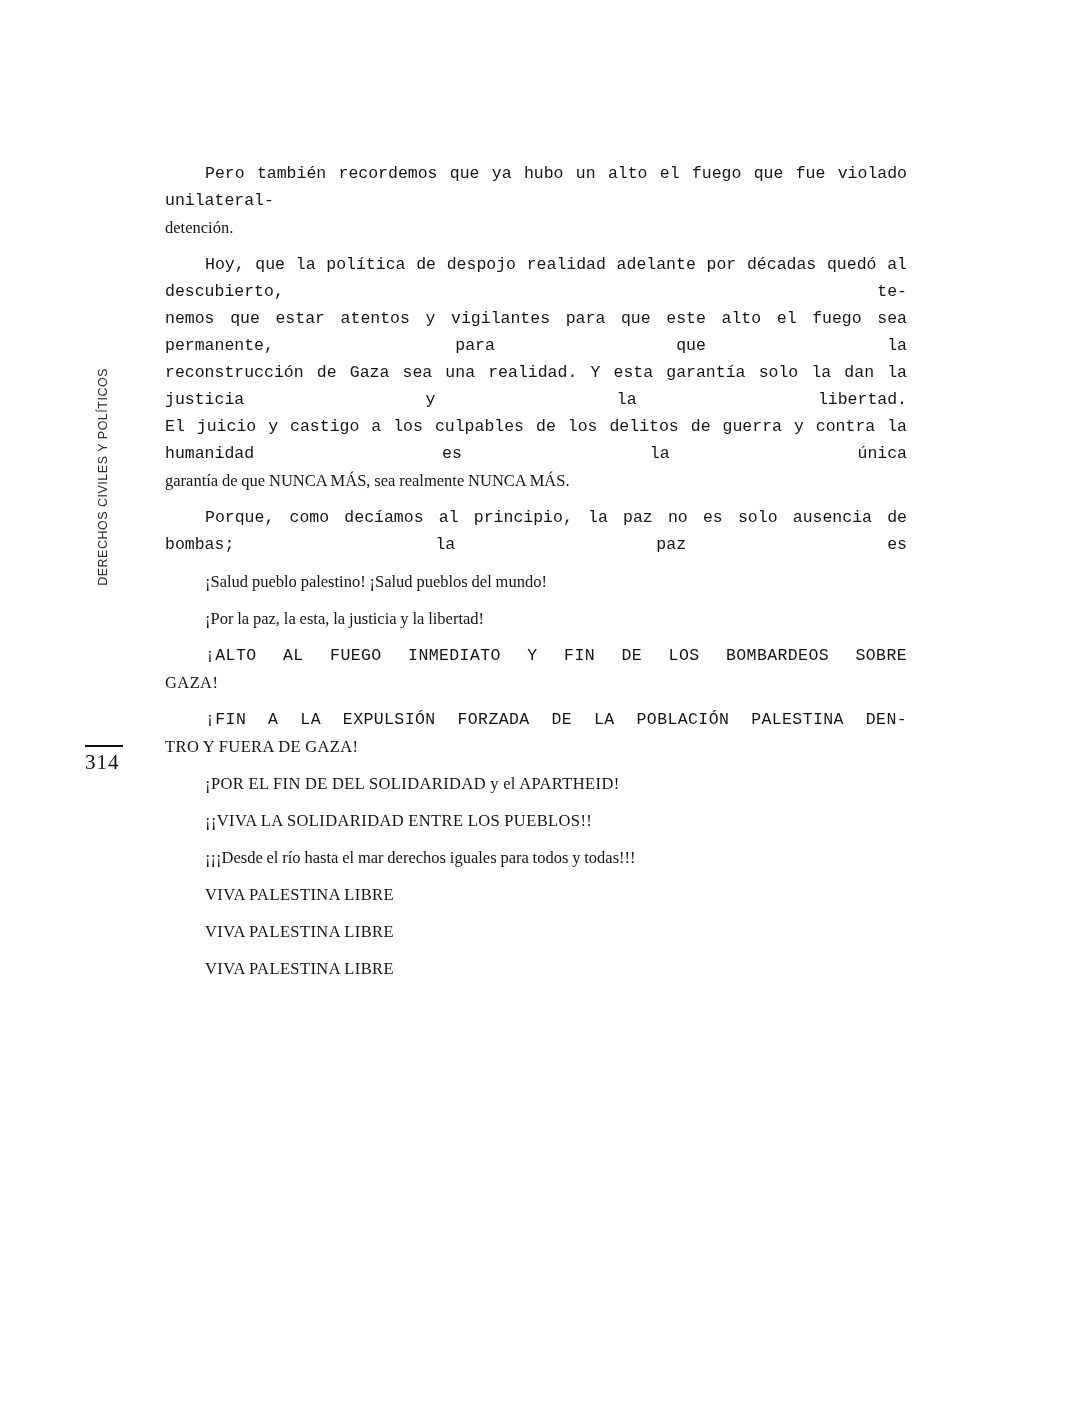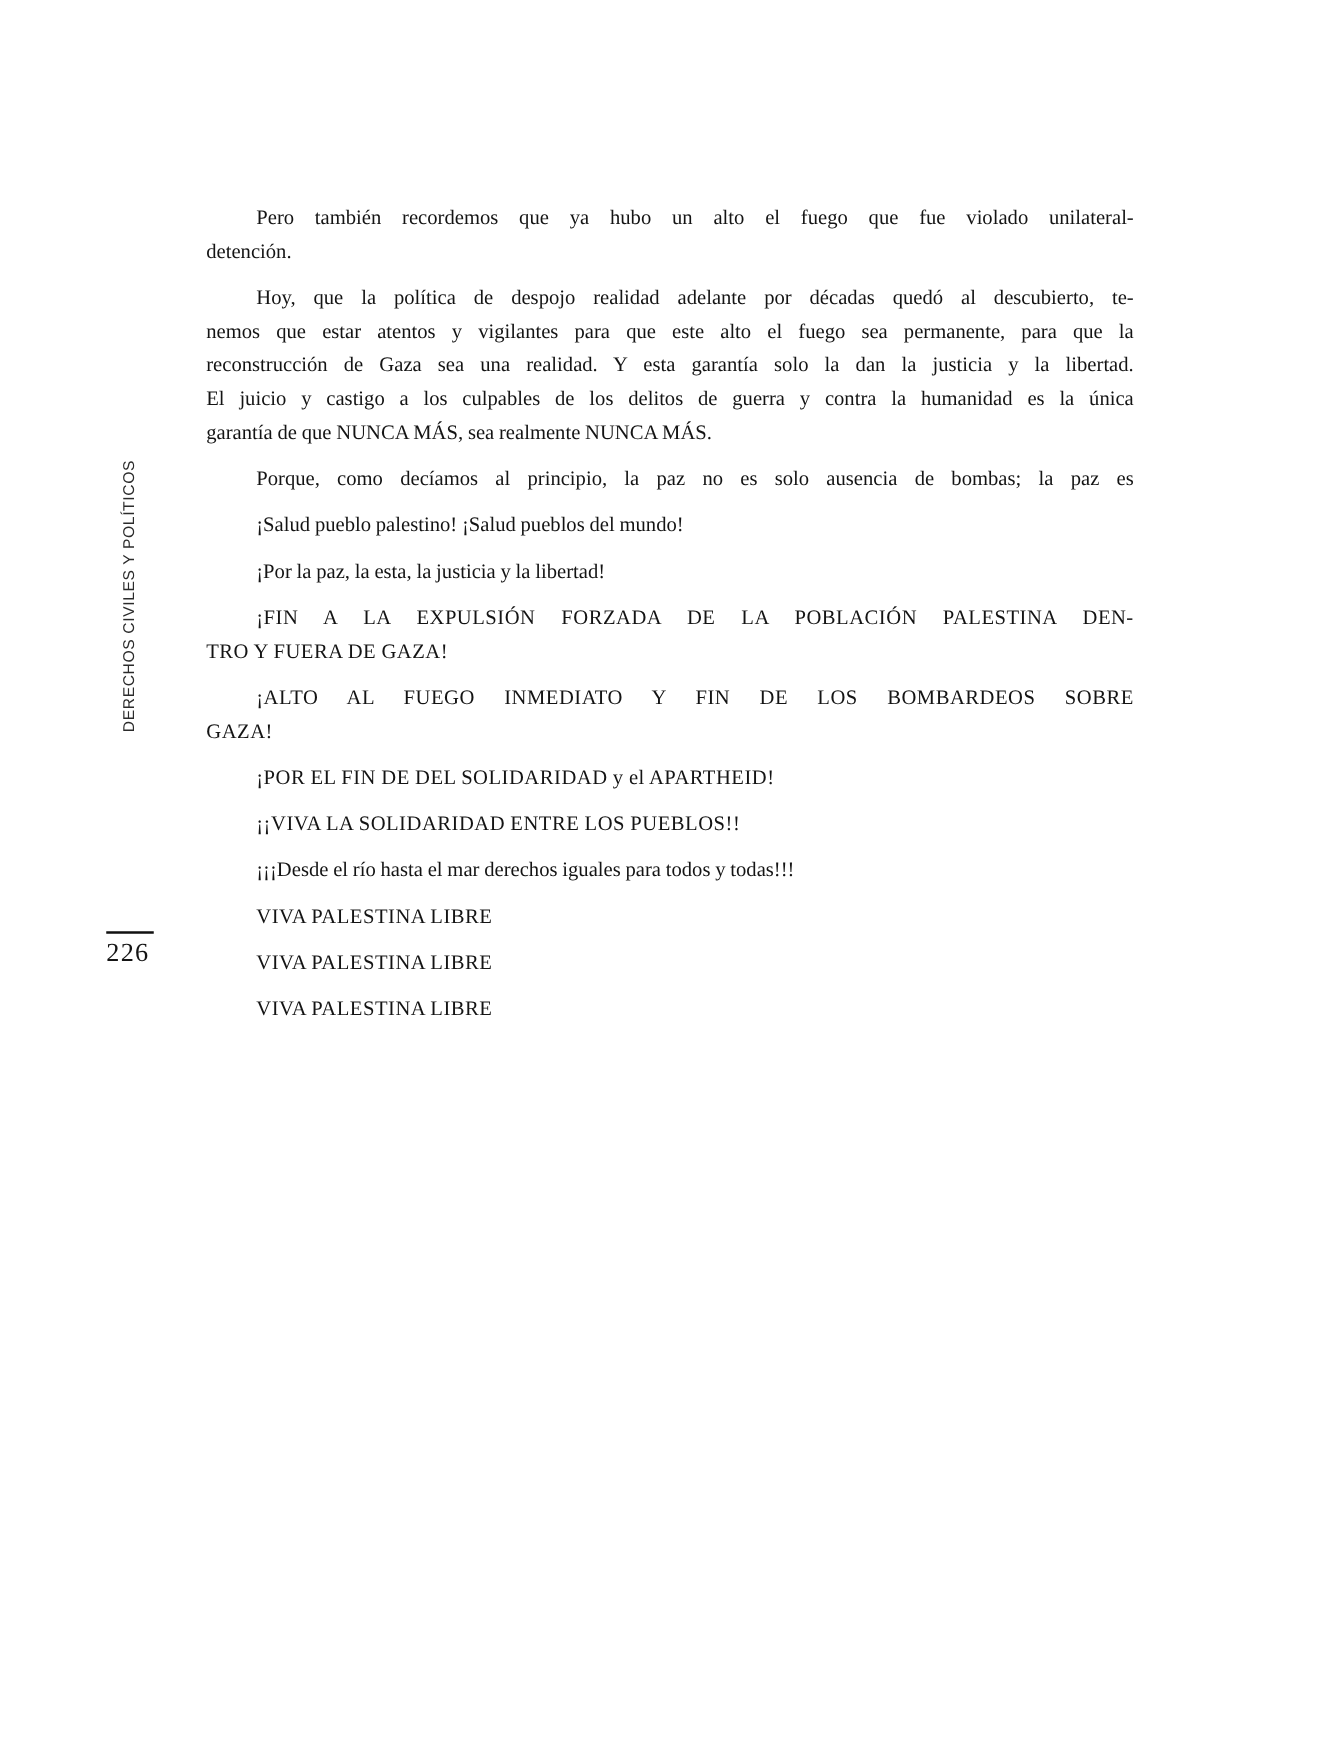--- a/index.html
+++ b/index.html
@@ -66,35 +66,36 @@
   }
   .line {
     display: block;
     hyphens: none;
   }
   
   .line.fill {
     text-align: justify;
     text-align-last: justify;
     text-justify: inter-word;
+    font-family: Liberation Mono, monospace;
   }
   .para .line:first-child {
     text-indent: 40px;
   }
 </style>
 </head>
 <body>
 
 <div class="page">
 
   <div class="sidebar-label">DERECHOS CIVILES Y POLÍTICOS</div>
 
   <div class="pagenum-block">
     <div class="pagenum-rule"></div>
-    <div class="pagenum">226</div>
+    <div class="pagenum">314</div>
   </div>
 
   <main class="textblock" id="paragraphs">
       <p class="para">
         <span class="line fill">Pero también recordemos que ya hubo un alto el fuego que fue violado unilateral-</span>
         <span class="line">detención.</span>
       </p>
       <p class="para">
         <span class="line fill">Hoy, que la política de despojo realidad adelante por décadas quedó al descubierto, te-</span>
         <span class="line fill">nemos que estar atentos y vigilantes para que este alto el fuego sea permanente, para que la</span>
@@ -105,26 +106,26 @@
       <p class="para">
         <span class="line fill">Porque, como decíamos al principio, la paz no es solo ausencia de bombas; la paz es</span>
       </p>
       <p class="para">
         <span class="line">¡Salud pueblo palestino! ¡Salud pueblos del mundo!</span>
       </p>
       <p class="para">
         <span class="line">¡Por la paz, la esta, la justicia y la libertad!</span>
       </p>
       <p class="para caps">
+        <span class="line fill">¡ALTO AL FUEGO INMEDIATO Y FIN DE LOS BOMBARDEOS SOBRE</span>
+        <span class="line">GAZA!</span>
+      </p>
+      <p class="para caps">
         <span class="line fill">¡FIN A LA EXPULSIÓN FORZADA DE LA POBLACIÓN PALESTINA DEN-</span>
         <span class="line">TRO Y FUERA DE GAZA!</span>
-      </p>
-      <p class="para caps">
-        <span class="line fill">¡ALTO AL FUEGO INMEDIATO Y FIN DE LOS BOMBARDEOS SOBRE</span>
-        <span class="line">GAZA!</span>
       </p>
       <p class="para caps">
         <span class="line">¡POR EL FIN DE DEL SOLIDARIDAD y el APARTHEID!</span>
       </p>
       <p class="para caps">
         <span class="line">¡¡VIVA LA SOLIDARIDAD ENTRE LOS PUEBLOS!!</span>
       </p>
       <p class="para">
         <span class="line">¡¡¡Desde el río hasta el mar derechos iguales para todos y todas!!!</span>
       </p>

